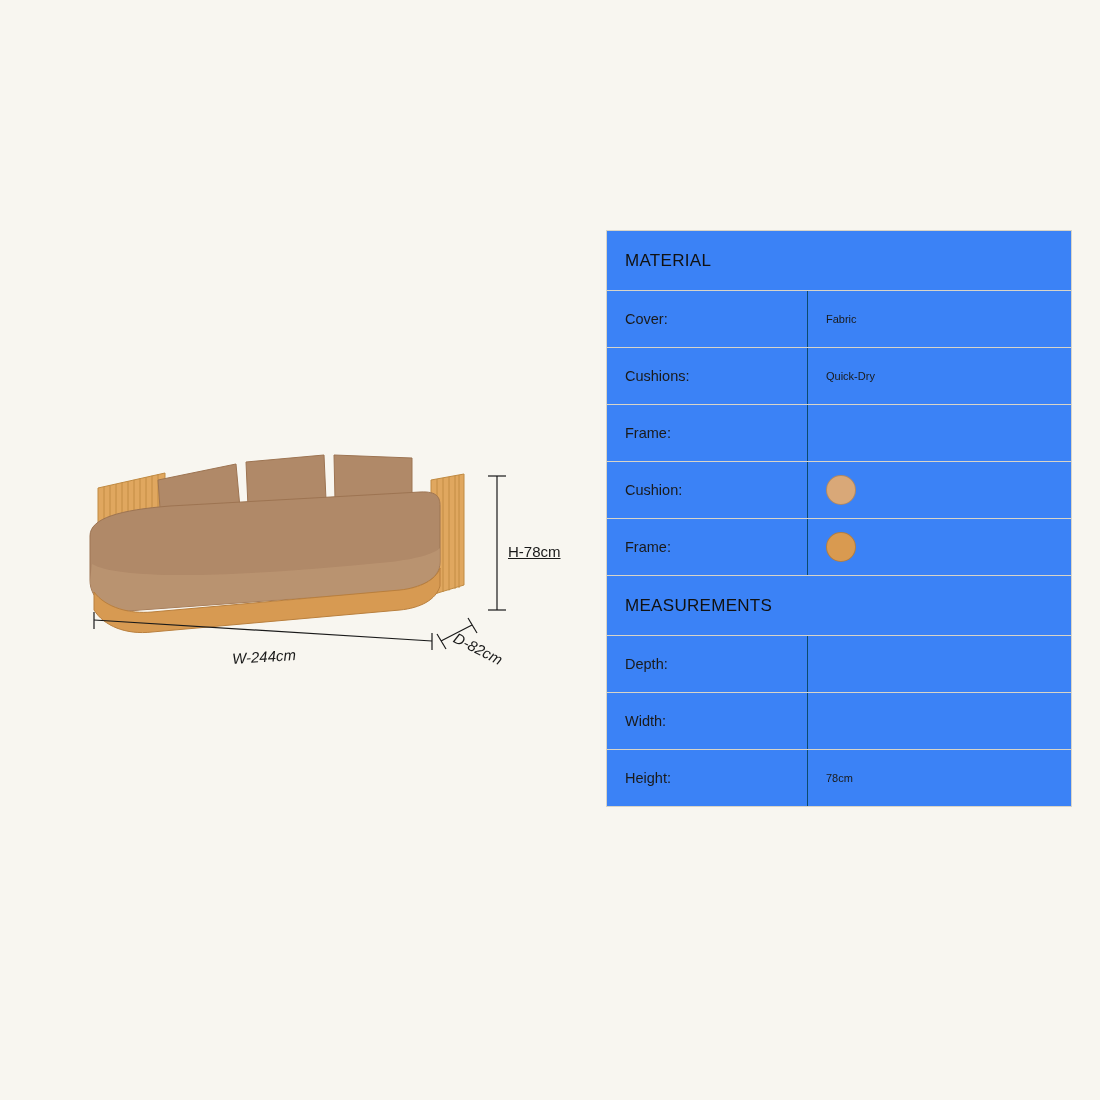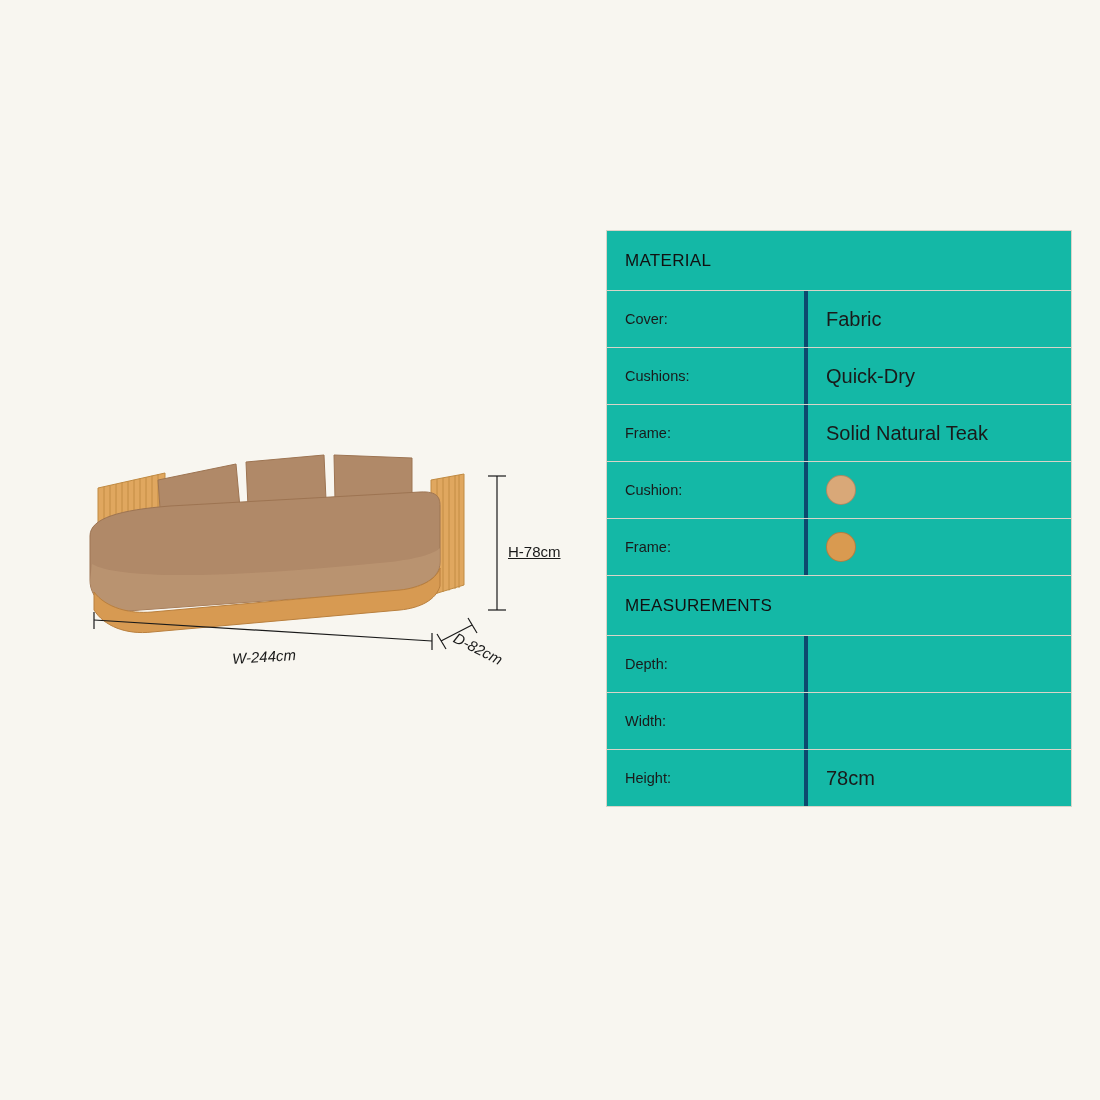--- a/index.html
+++ b/index.html
@@ -57,21 +57,21 @@
   }
 
   
   #spec-table {
     position: absolute;
     left: 606px;
     top: 230px;
     width: 466px;
     border: 1px solid #d8d4c8;
     border-bottom: none;
-    background: #14b8a6;
+    background: #3b82f6;
     box-sizing: border-box;
   }
   .section-row {
     border-bottom: 1px solid #d8d4c8;
     padding: 20px 18px;
     box-sizing: border-box;
     height: 60px;
     display: flex;
     align-items: center;
   }
@@ -85,31 +85,31 @@
     border-bottom: 1px solid #d8d4c8;
     height: 57px;
     box-sizing: border-box;
   }
   .spec-key {
     width: 201px;
     box-sizing: border-box;
     padding: 0 18px;
     display: flex;
     align-items: center;
-    border-right: 4px solid #0c4a6e;
+    border-right: 1px solid #0c4a6e;
     font-size: 14.5px;
     color: #1a1a1a;
   }
   .spec-val {
     flex: 1;
     box-sizing: border-box;
     padding: 0 18px;
     display: flex;
     align-items: center;
-    font-size: 20px;
+    font-size: 11px;
     color: #1a1a1a;
   }
   .swatch {
     width: 28px;
     height: 28px;
     border-radius: 50%;
     border: 1px solid rgba(0,0,0,0.18);
     display: block;
   }
 </style>
@@ -194,21 +194,20 @@
     <div class="spec-row">
       <div class="spec-key">Cover:</div>
       <div class="spec-val">Fabric</div>
     </div>
     <div class="spec-row">
       <div class="spec-key">Cushions:</div>
       <div class="spec-val">Quick-Dry</div>
     </div>
     <div class="spec-row">
       <div class="spec-key">Frame:</div>
-      <div class="spec-val">Solid Natural Teak</div>
     </div>
     <div class="spec-row">
       <div class="spec-key">Cushion:</div>
       <div class="spec-val">
         <span class="swatch" style="background: rgb(217, 168, 120);"></span>
       </div>
     </div>
     <div class="spec-row">
       <div class="spec-key">Frame:</div>
       <div class="spec-val">

